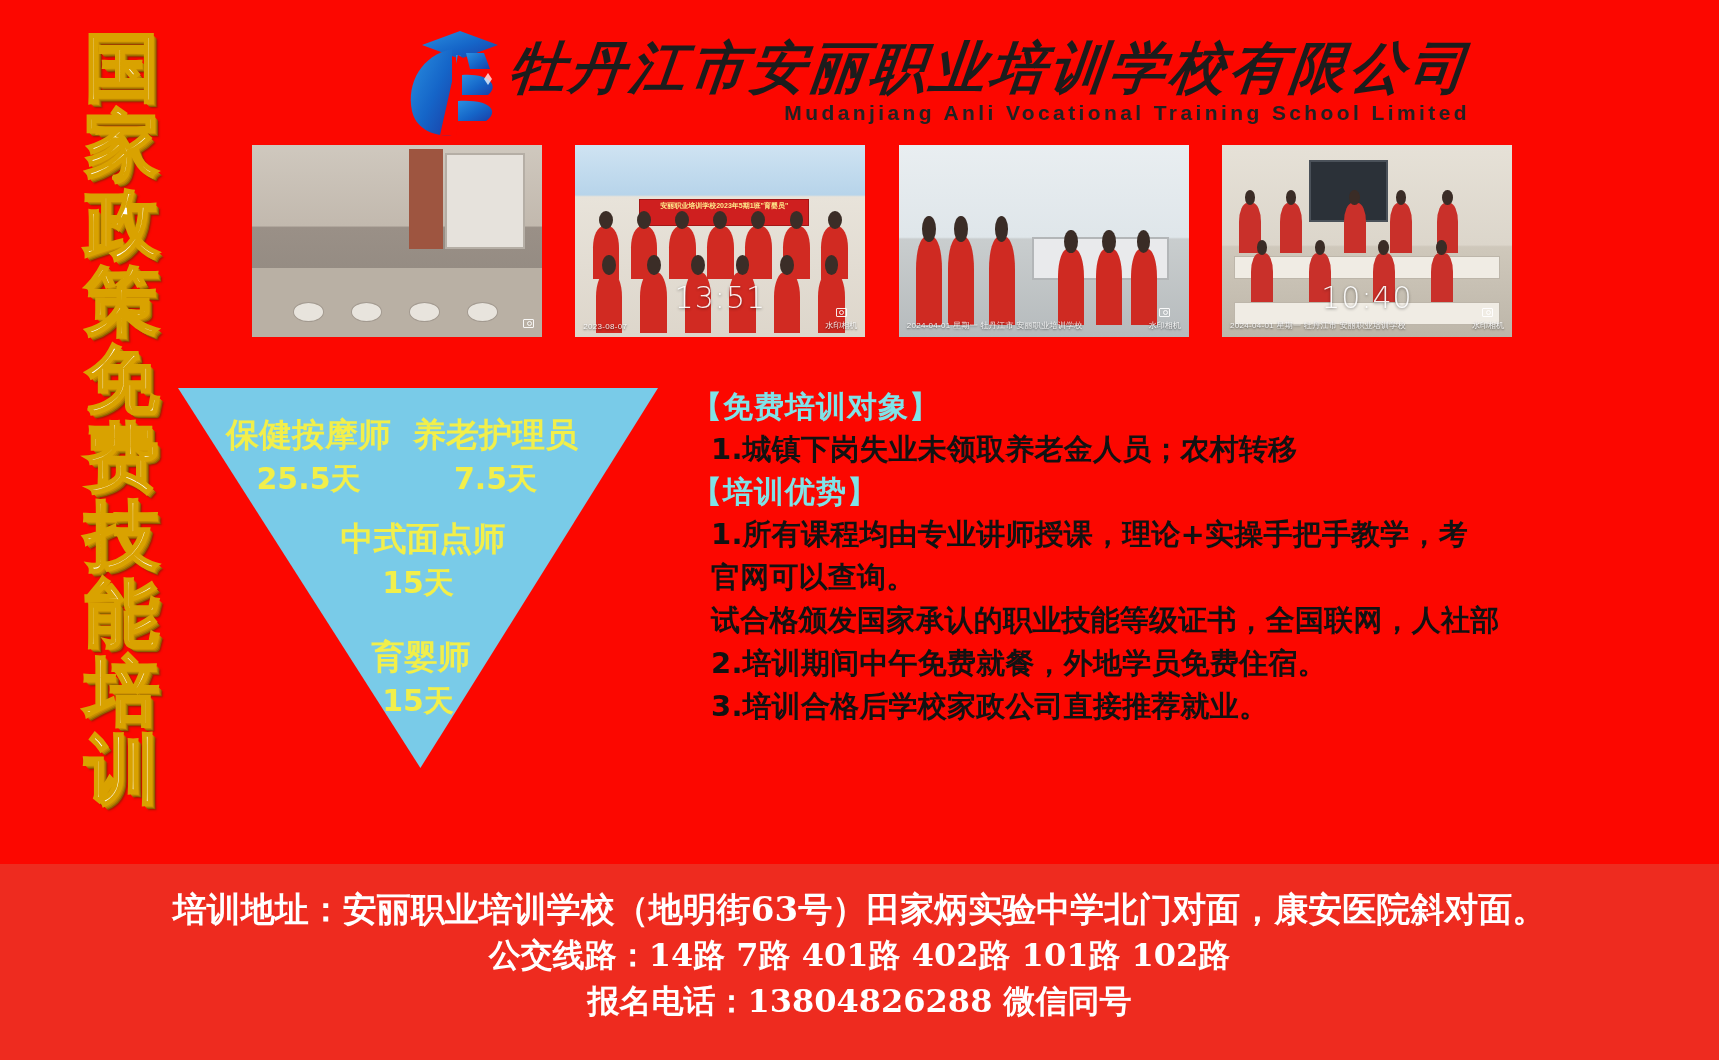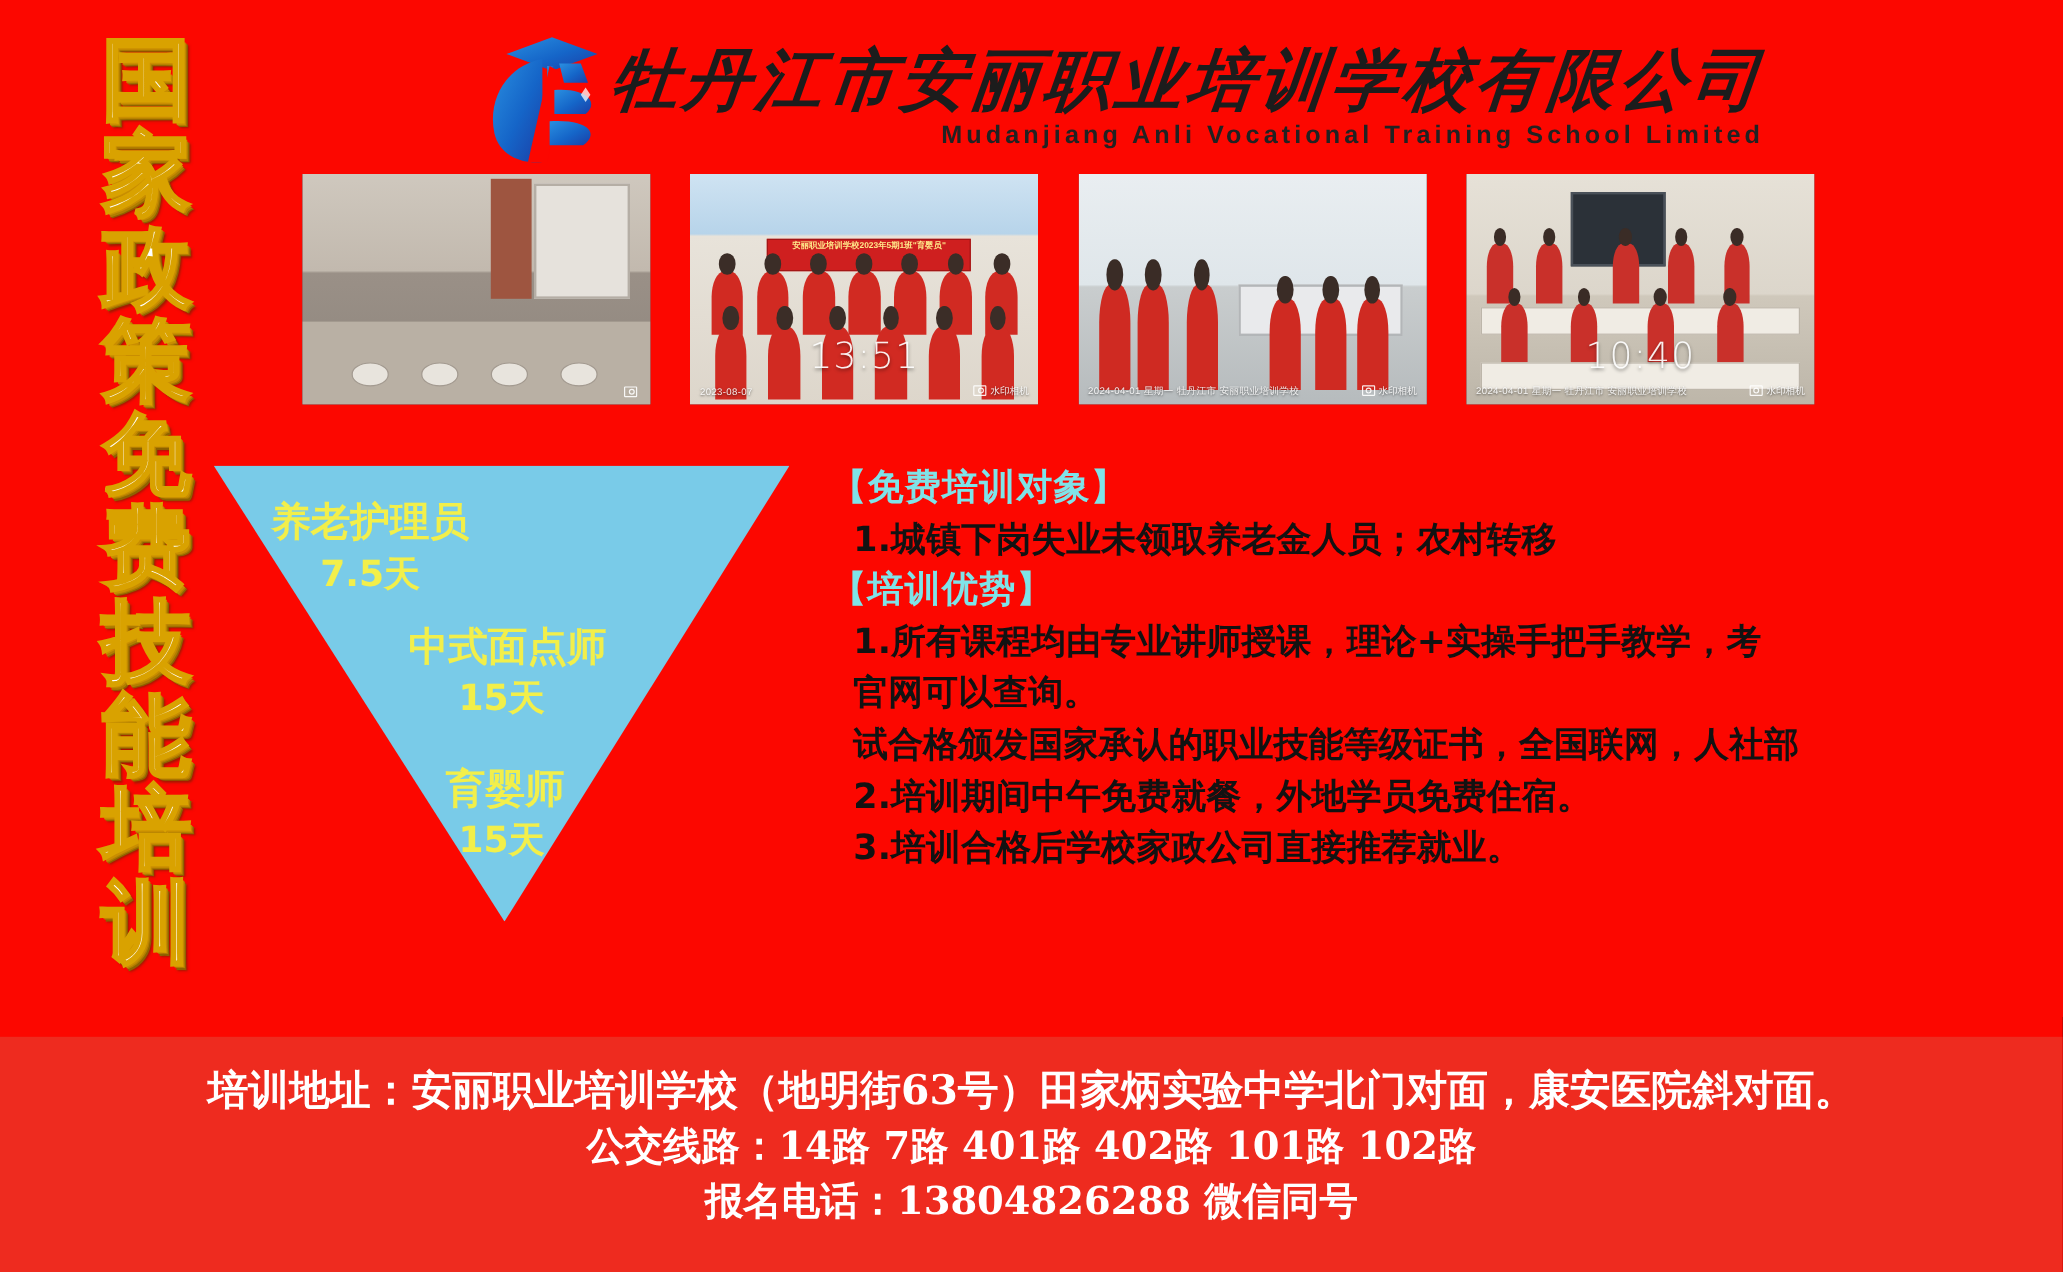--- a/index.html
+++ b/index.html
@@ -166,20 +166,21 @@
     position: absolute;
     right: 8px;
     bottom: 6px;
     font-size: 8px;
     color: rgba(255,255,255,.92);
     text-shadow: 0 1px 2px rgba(0,0,0,.6);
     display: flex;
     align-items: center;
     gap: 3px;
     white-space: nowrap;
+    flex-direction: column;
   }
   .photo .wm .cam {
     width: 9px; height: 7px;
     border: 1px solid rgba(255,255,255,.9);
     border-radius: 1px;
     position: relative;
   }
   .photo .wm .cam:before {
     content:""; position:absolute; left:2.5px; top:1.4px;
     width:3px; height:3px; border:1px solid rgba(255,255,255,.9); border-radius:50%;
@@ -417,20 +418,24 @@
       </div>
     </div>
 
   </div>
 
   <div id="course-triangle">
     <div class="tri"></div>
     <div class="txt">
       <div class="tri-row-1">
         <div class="tri-col">
+          <div class="tri-name">保健按摩师</div>
+          <div class="tri-days">25.5天</div>
+        </div>
+        <div class="tri-col">
           <div class="tri-name">养老护理员</div>
           <div class="tri-days">7.5天</div>
         </div>
       </div>
       <div class="tri-row-2">
         <div class="tri-name">中式面点师</div>
         <div class="tri-days">15天</div>
       </div>
       <div class="tri-row-3">
         <div class="tri-name">育婴师</div>

